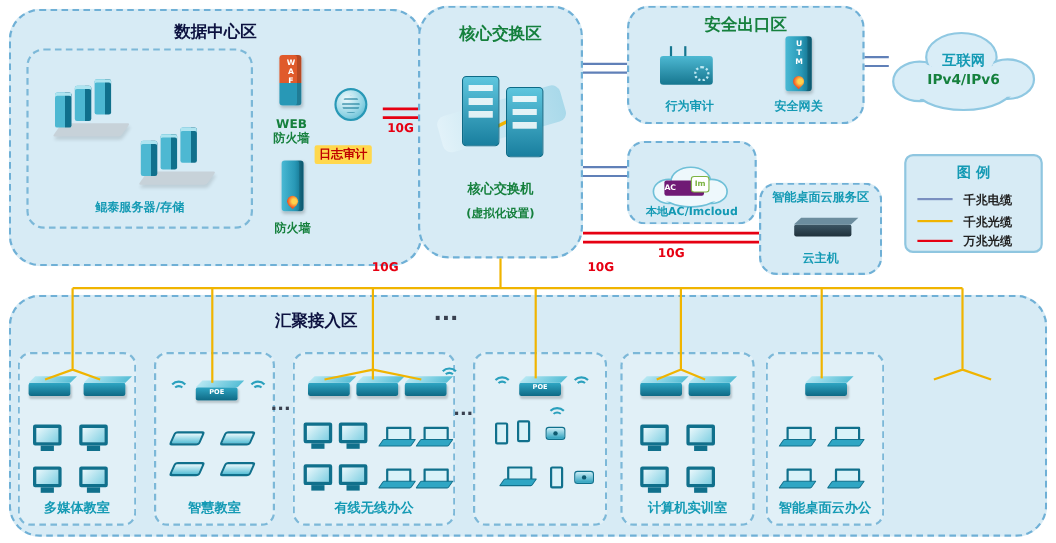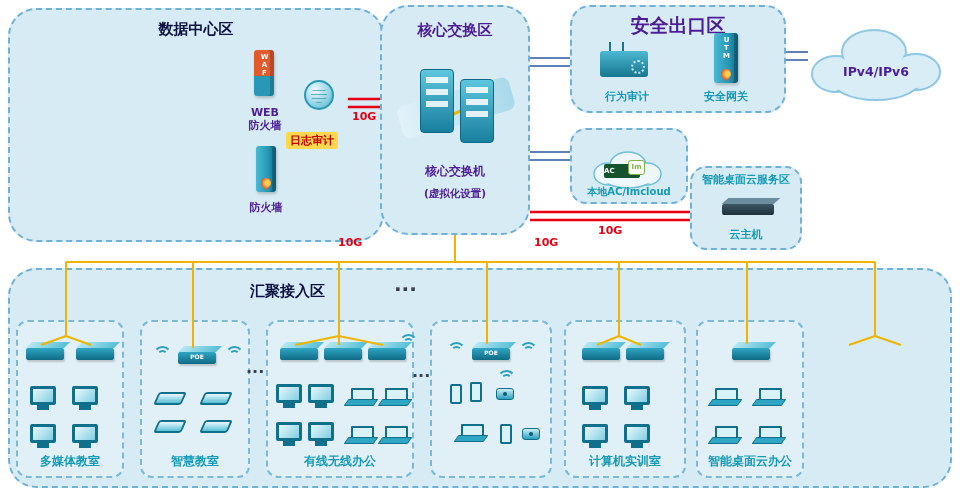--- a/index.html
+++ b/index.html
@@ -3,21 +3,21 @@
 <meta charset="utf-8">
 <style>
   *{margin:0;padding:0;box-sizing:border-box}
   html,body{width:960px;height:494px}
   body{font-family:"DejaVu Sans","Liberation Sans",sans-serif;background:#fff;position:relative;overflow:hidden}
   .stage{position:absolute;left:0;top:0;width:960px;height:494px}
   .zone{position:absolute;background:#d7ebf5;border:2px dashed #6fb0d6;border-radius:28px;z-index:1}
   .subzone{position:absolute;border:2px dashed #7cb8d8;border-radius:16px}
   .ztitle{position:absolute;left:0;width:100%;text-align:center;font-weight:bold}
   .lbl{position:absolute;font-weight:bold;text-align:center}
-  .t-red{color:#4c1d95}.t-teal{color:#149ab4}.t-dark{color:#0d1240}
+  .t-red{color:#15803d}.t-teal{color:#149ab4}.t-dark{color:#0d1240}
   .links{position:absolute;left:0;top:0;z-index:6;pointer-events:none}
   .c-red{stroke:#e60012;stroke-width:2.5;fill:none}
   .c-blue{stroke:#6080b8;stroke-width:2;fill:none}
   .c-yellow{stroke:#f0b400;stroke-width:2;fill:none}
   .linklbl{position:absolute;z-index:7;color:#e60012;font-weight:bold;font-size:11px}
   
   .tower{position:absolute;width:20px;height:46px;border-radius:3px;background:linear-gradient(90deg,#49b9d4 0%,#2898b6 60%,#0f6a85 100%);box-shadow:inset -4px 0 0 rgba(0,0,0,.18),1px 2px 3px rgba(0,0,0,.2)}
   .tower.waf-bg{background:linear-gradient(180deg,#e05a2b 0%,#e05a2b 56%,#2898b6 56%)}
   .vtxt{position:absolute;top:3px;left:50%;transform:translateX(-50%);writing-mode:vertical-rl;text-orientation:upright;font-size:7px;font-weight:bold;color:#fff;line-height:1}
   .fire::after{content:"";position:absolute;bottom:4px;left:50%;width:10px;height:10px;transform:translateX(-50%) rotate(-45deg);border-radius:50% 50% 50% 0;background:radial-gradient(circle at 60% 60%,#ffd24d 25%,#f4511e 72%)}
@@ -30,21 +30,21 @@
   .cluster{position:absolute;width:70px;height:56px}
   .plat{position:absolute;bottom:0;left:4px;width:62px;height:12px;background:#c7d2d9;transform:skewX(-35deg);border-radius:2px;box-shadow:3px 3px 3px rgba(0,0,0,.12)}
   .srv{position:absolute;width:15px;height:32px;border-radius:2px;background:linear-gradient(90deg,#4db8d2 62%,#10708c 62%);box-shadow:inset 0 3px 0 #aee4f0}
   .core-icon{position:absolute}
   .ribbon{position:absolute;left:-10px;top:26px;width:116px;height:34px;background:linear-gradient(90deg,#e2f2f9,#a9d9ea);transform:rotate(-16deg);border-radius:8px}
   .zig{position:absolute;left:16px;top:46px;width:66px;height:3px;background:#f0b400;transform:rotate(-26deg)}
   .chassis{position:absolute;width:34px;height:64px;border-radius:4px;border:1px solid #0d6a86;background:linear-gradient(180deg,#5ec6de,#197f9f)}
   .chassis::after{content:"";position:absolute;left:5px;right:5px;top:7px;height:30px;background:repeating-linear-gradient(180deg,rgba(255,255,255,.85) 0 6px,transparent 6px 12px)}
   .flatdev{position:absolute;width:52px;height:11px;border-radius:2px;background:linear-gradient(180deg,#3d5664,#1f313b)}
   .flatdev::before{content:"";position:absolute;top:-6px;left:3px;width:52px;height:6px;background:#6c8d9e;transform:skewX(-48deg)}
-  .acbox{position:absolute;width:36px;height:14px;background:#14532d;border-radius:2px;color:#fff;font-size:7px;font-weight:bold;text-align:left;line-height:14px;z-index:2}
+  .acbox{position:absolute;width:36px;height:14px;background:#701a75;border-radius:2px;color:#fff;font-size:7px;font-weight:bold;text-align:left;line-height:14px;z-index:2}
   .imbox{position:absolute;width:17px;height:15px;background:#fff;border:1.5px solid #7cb342;border-radius:3px;color:#7cb342;font-size:7px;font-weight:bold;text-align:center;line-height:12px;z-index:2}
   
   .gbox{position:absolute;top:50px;height:158px;border:2px dashed #7cb8d8;border-radius:12px;background:rgba(255,255,255,.25)}
   .glabel{position:absolute;left:0;bottom:6px;width:100%;text-align:center;font-weight:bold;font-size:12px;color:#149ab4}
   .sw{position:absolute;width:38px;height:12px;border-radius:2px;background:linear-gradient(180deg,#2fa6c4,#0f6a85);box-shadow:1px 2px 2px rgba(0,0,0,.18)}
   .sw::before{content:"";position:absolute;left:0;top:-6px;width:100%;height:6px;background:linear-gradient(90deg,#b5e7f2,#56bed6);transform:skewX(-45deg);transform-origin:0 100%}
   .poe{position:absolute;top:1px;left:0;width:100%;text-align:center;font-size:6px;font-weight:bold;color:#fff}
   .mon{position:absolute;width:26px;height:19px;border:3px solid #10708c;border-radius:2px;background:linear-gradient(135deg,#eaf8fc,#7fcfe2)}
   .mon::after{content:"";position:absolute;left:50%;bottom:-8px;transform:translateX(-50%);width:12px;height:5px;background:#10708c}
   .lap{position:absolute;width:28px;height:18px}
@@ -64,20 +64,35 @@
   .ln1{border-color:#7a8fc0}.ln2{border-color:#f0b400}.ln3{border-color:#e60012}
   .ltext{position:absolute;left:42px;top:0;font-size:11px;color:#222;font-weight:bold}
 </style>
 </head>
 <body>
 
 <div class="stage">
 
   <div class="zone" style="left:8px;top:8px;width:376px;height:234px">
     <div class="ztitle t-dark" style="top:10px;font-size:15px">数据中心区</div>
+    <div class="subzone" style="left:14px;top:34px;width:206px;height:164px">
+      <div class="cluster" style="left:22px;top:22px">
+        <div class="plat"></div>
+        <div class="srv" style="left:2px;top:16px"></div>
+        <div class="srv" style="left:20px;top:10px"></div>
+        <div class="srv" style="left:38px;top:4px"></div>
+      </div>
+      <div class="cluster" style="left:100px;top:66px">
+        <div class="plat"></div>
+        <div class="srv" style="left:2px;top:16px"></div>
+        <div class="srv" style="left:20px;top:10px"></div>
+        <div class="srv" style="left:38px;top:4px"></div>
+      </div>
+      <div class="lbl t-teal" style="left:0;bottom:10px;width:100%;font-size:11px">鲲泰服务器/存储</div>
+    </div>
     <div class="tower waf-bg" style="left:244px;top:40px">
       <span class="vtxt">WAF</span>
     </div>
     <div class="lbl t-red" style="left:220px;top:96px;width:70px;font-size:11px;line-height:13px">
       <div>WEB</div>
       <div>防火墙</div>
     </div>
     <div class="logicon" style="left:294px;top:70px"></div>
     <div class="lbl" style="left:276px;top:122px;font-size:11px;color:#c00000;background:#ffd84d;padding:1px 4px;border-radius:2px">日志审计</div>
     <div class="tower fire" style="left:246px;top:136px"></div>
@@ -90,21 +105,21 @@
       <div class="ribbon"></div>
       <div class="zig"></div>
       <div class="chassis" style="left:12px;top:4px"></div>
       <div class="chassis" style="left:52px;top:14px"></div>
     </div>
     <div class="ztitle t-red" style="top:156px;font-size:12px">核心交换机</div>
     <div class="ztitle t-red" style="top:180px;font-size:10.5px">(虚拟化设置)</div>
   </div>
 
   <div class="zone" style="left:570px;top:5px;width:216px;height:108px;border-radius:20px">
-    <div class="ztitle t-red" style="top:6px;font-size:19px">安全出口区</div>
+    <div class="ztitle t-red" style="top:6px;font-size:15px">安全出口区</div>
     <div class="netlog" style="left:28px;top:44px">
       <div class="fan"></div>
     </div>
     <div class="lbl t-teal" style="left:10px;top:82px;width:90px;font-size:11px">行为审计</div>
     <div class="tower fire" style="left:142px;top:26px;width:24px;height:50px">
       <span class="vtxt">UTM</span>
     </div>
     <div class="lbl t-teal" style="left:116px;top:82px;width:76px;font-size:11px">安全网关</div>
   </div>
 
@@ -116,20 +131,21 @@
         <ellipse cx="116" cy="54" rx="24" ry="18"></ellipse>
         <ellipse cx="76" cy="60" rx="46" ry="22"></ellipse>
       </g>
       <g fill="#d9edf7">
         <ellipse cx="36" cy="56" rx="22" ry="16"></ellipse>
         <ellipse cx="74" cy="34" rx="30" ry="20"></ellipse>
         <ellipse cx="116" cy="54" rx="22" ry="16"></ellipse>
         <ellipse cx="76" cy="60" rx="44" ry="20"></ellipse>
       </g>
     </svg>
+    <div class="ztitle t-teal" style="top:28px;font-size:13px">互联网</div>
     <div class="ztitle t-red" style="top:46px;font-size:12.5px">IPv4/IPv6</div>
   </div>
 
   <div class="zone" style="left:570px;top:128px;width:118px;height:76px;border-radius:16px">
     <svg width="80" height="42" viewBox="0 0 80 42" style="position:absolute;left:16px;top:17px">
       <g fill="#eef8fc" stroke="#6fc0d8" stroke-width="1.5">
         <ellipse cx="20" cy="27" rx="14" ry="11"></ellipse>
         <ellipse cx="40" cy="18" rx="18" ry="13"></ellipse>
         <ellipse cx="59" cy="27" rx="14" ry="11"></ellipse>
         <ellipse cx="40" cy="29" rx="26" ry="12"></ellipse>
@@ -145,20 +161,35 @@
     <div class="imbox" style="left:56px;top:30px">Im</div>
     <div class="ztitle t-teal" style="bottom:3px;top:auto;font-size:10px">本地AC/Imcloud</div>
   </div>
 
   <div class="zone" style="left:690px;top:166px;width:112px;height:84px;border-radius:16px">
     <div class="ztitle t-teal" style="top:4px;font-size:11px">智能桌面云服务区</div>
     <div class="flatdev" style="left:30px;top:36px"></div>
     <div class="ztitle t-teal" style="bottom:6px;top:auto;font-size:11px">云主机</div>
   </div>
 
+  <div class="legend">
+    <div class="ztitle t-teal" style="top:6px;font-size:13px">图 例</div>
+    <div class="lrow" style="top:32px">
+      <span class="lline ln1"></span>
+      <span class="ltext">千兆电缆</span>
+    </div>
+    <div class="lrow" style="top:52px">
+      <span class="lline ln2"></span>
+      <span class="ltext">千兆光缆</span>
+    </div>
+    <div class="lrow" style="top:70px">
+      <span class="lline ln3"></span>
+      <span class="ltext">万兆光缆</span>
+    </div>
+  </div>
 
   <div class="zone" style="left:8px;top:268px;width:944px;height:220px">
     <div class="lbl t-dark" style="left:240px;top:12px;font-size:15px">汇聚接入区</div>
     <div class="dots" style="left:384px;top:2px;font-size:20px">...</div>
     <div class="dots" style="left:236px;top:88px;font-size:16px">...</div>
     <div class="dots" style="left:402px;top:92px;font-size:16px">...</div>
 
     <div class="gbox" style="left:6px;width:108px">
       <div class="sw" style="left:8px;top:26px"></div>
       <div class="sw" style="left:58px;top:26px"></div>

